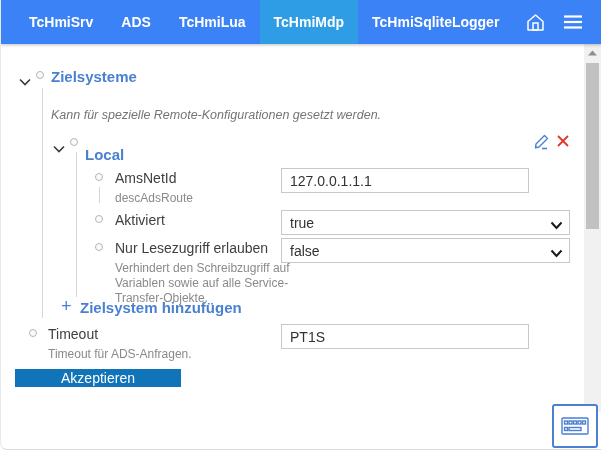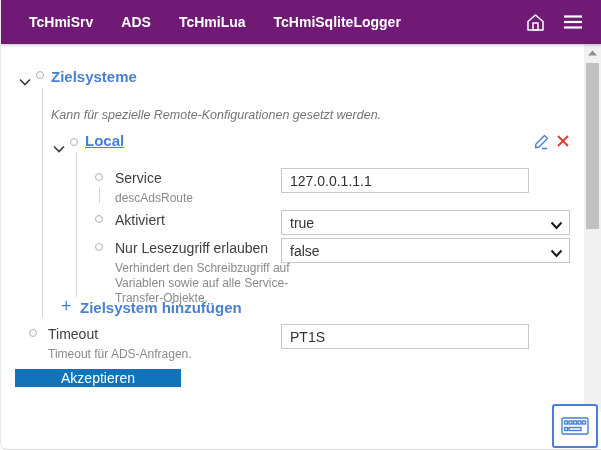--- a/index.html
+++ b/index.html
@@ -15,21 +15,21 @@
     border-left: 1px solid #e9e9e9;
     border-bottom: 1px solid #d9d9d9;
     border-bottom-left-radius: 7px;
   }
 
   
   .navbar {
     position: absolute;
     top: 0; left: 0;
     width: 601px; height: 44px;
-    background: #701a75;
+    background: #3b82f6;
     display: flex;
     align-items: stretch;
     box-shadow: 0 1px 3px rgba(0,0,0,.25);
     z-index: 5;
   }
   .nav-tabs { display: flex; align-items: stretch; padding-left: 14px; }
   .nav-tab {
     display: flex; align-items: center;
     padding: 0 14px;
     color: #ffffff;
@@ -158,20 +158,21 @@
 </head>
 <body>
 
 <div id="app">
 
   <div class="navbar">
     <div class="nav-tabs">
       <div class="nav-tab">TcHmiSrv</div>
       <div class="nav-tab">ADS</div>
       <div class="nav-tab">TcHmiLua</div>
+      <div class="nav-tab active">TcHmiMdp</div>
       <div class="nav-tab">TcHmiSqliteLogger</div>
     </div>
     <div class="nav-right">
       <div class="nav-iconbtn">
         <svg width="21" height="21" viewBox="0 0 21 21" fill="none" stroke="#ffffff" stroke-width="1.5">
           <path d="M3 9.5 L10.5 3 L18 9.5 L18 18 L3 18 Z" stroke-linejoin="round"></path>
           <rect x="8" y="11" width="5" height="7"></rect>
         </svg>
       </div>
       <div class="nav-iconbtn">
@@ -198,37 +199,37 @@
     <span class="abs state-circle" style="left:35px; top:27px;"></span>
     <span class="abs tree-title" style="left:50px; top:24px;">Zielsysteme</span>
     <span class="abs desc italic" style="left:50px; top:64px;">Kann für spezielle Remote-Konfigurationen gesetzt werden.</span>
 
     <span class="abs expander" style="left:52px; top:95px;">
       <svg width="12" height="8" viewBox="0 0 12 8" fill="none" stroke="#3a3a3a" stroke-width="1.6">
           <polyline points="1,1.5 6,6.5 11,1.5"></polyline>
         </svg>
     </span>
     <span class="abs state-circle" style="left:69px; top:94px;"></span>
-    <span class="abs tree-title" style="left:84px; top:88px;text-decoration:underline;">Local</span>
+    <span class="abs tree-title" style="left:84px; top:102px;">Local</span>
 
     <span class="abs icon-btn" style="left:532px; top:89px;">
       <svg width="18" height="17" viewBox="0 0 18 17" fill="none" stroke="#4a80d1" stroke-width="1.4">
         <path d="M3 11 L11.5 2.5 L14.5 5.5 L6 14 L2.5 14.8 Z" stroke-linejoin="round"></path>
         <line x1="9" y1="15.5" x2="14" y2="15.5" stroke-width="1.6"></line>
       </svg>
     </span>
     <span class="abs icon-btn" style="left:555px; top:90px;">
       <svg width="14" height="14" viewBox="0 0 14 14" stroke="#e0362b" stroke-width="1.8">
         <line x1="2" y1="2" x2="12" y2="12"></line>
         <line x1="12" y1="2" x2="2" y2="12"></line>
       </svg>
     </span>
 
     <span class="abs state-circle" style="left:94px; top:129px;"></span>
-    <span class="abs field-label" style="left:114px; top:126px;">Service</span>
+    <span class="abs field-label" style="left:114px; top:126px;">AmsNetId</span>
     <input class="txt-input" style="left: 280px; top: 124px;" value="127.0.0.1.1.1">
     <span class="abs subdesc" style="left:114px; top:147px;">descAdsRoute</span>
 
     <span class="abs state-circle" style="left:94px; top:171px;"></span>
     <span class="abs field-label" style="left:114px; top:168px;">Aktiviert</span>
     <div class="sel-wrap" style="left:280px; top:166px;">
       <select>
         <option>true</option>
       </select>
       <span class="sel-chevron">

